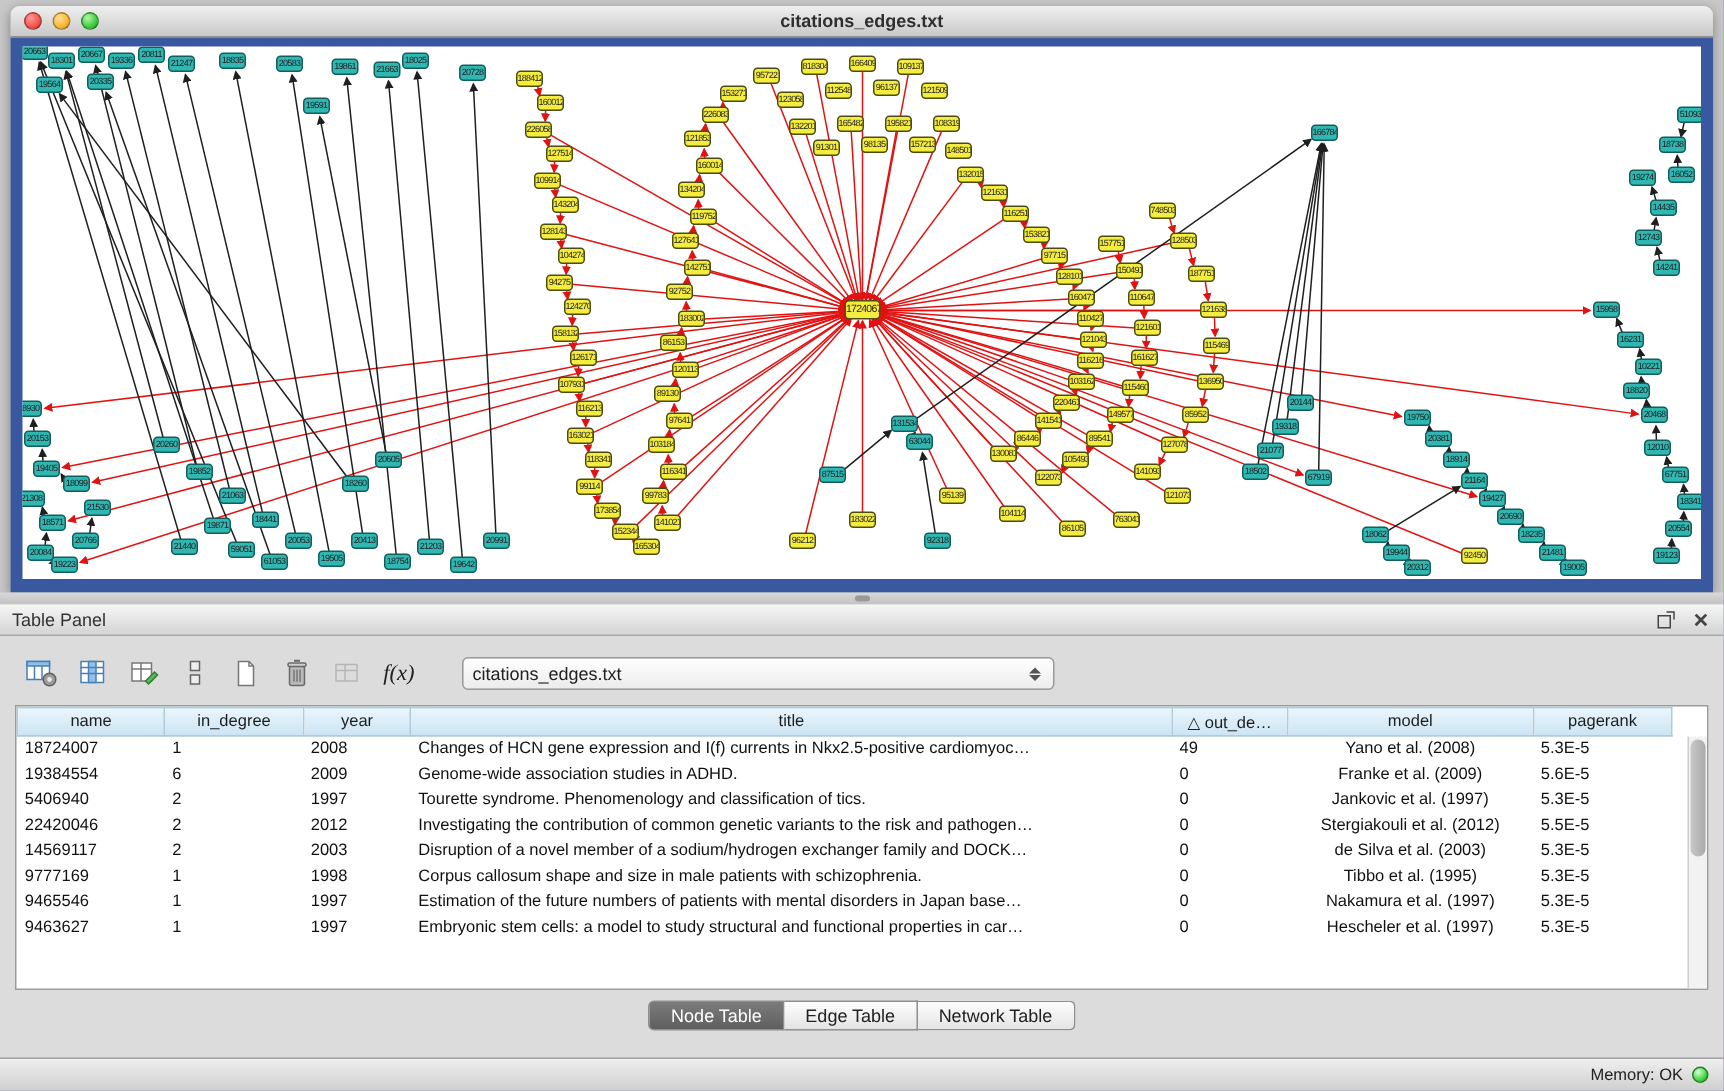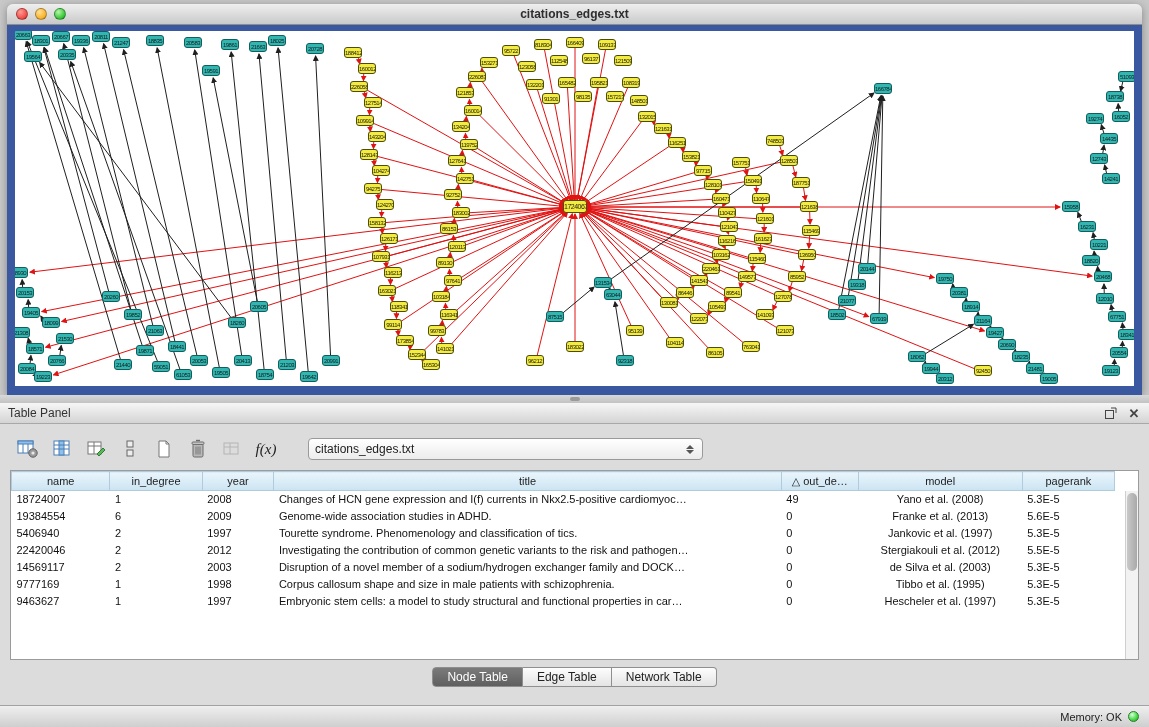--- a/index.html
+++ b/index.html
@@ -590,21 +590,21 @@
                 <td>49</td>
                 <td class="c">Yano et al. (2008)</td>
                 <td>5.3E-5</td>
               </tr>
               <tr>
                 <td>19384554</td>
                 <td>6</td>
                 <td>2009</td>
                 <td>Genome-wide association studies in ADHD.</td>
                 <td>0</td>
-                <td class="c">Franke et al. (2013)</td>
+                <td class="c">Franke et al. (2009)</td>
                 <td>5.6E-5</td>
               </tr>
               <tr>
                 <td>5406940</td>
                 <td>2</td>
                 <td>1997</td>
                 <td>Tourette syndrome. Phenomenology and classification of tics.</td>
                 <td>0</td>
                 <td class="c">Jankovic et al. (1997)</td>
                 <td>5.3E-5</td>
@@ -630,20 +630,29 @@
               <tr>
                 <td>9777169</td>
                 <td>1</td>
                 <td>1998</td>
                 <td>Corpus callosum shape and size in male patients with schizophrenia.</td>
                 <td>0</td>
                 <td class="c">Tibbo et al. (1995)</td>
                 <td>5.3E-5</td>
               </tr>
               <tr>
+                <td>9465546</td>
+                <td>1</td>
+                <td>1997</td>
+                <td>Estimation of the future numbers of patients with mental disorders in Japan base…</td>
+                <td>0</td>
+                <td class="c">Nakamura et al. (1997)</td>
+                <td>5.3E-5</td>
+              </tr>
+              <tr>
                 <td>9463627</td>
                 <td>1</td>
                 <td>1997</td>
                 <td>Embryonic stem cells: a model to study structural and functional properties in car…</td>
                 <td>0</td>
                 <td class="c">Hescheler et al. (1997)</td>
                 <td>5.3E-5</td>
               </tr>
             </tbody>
         </table>

